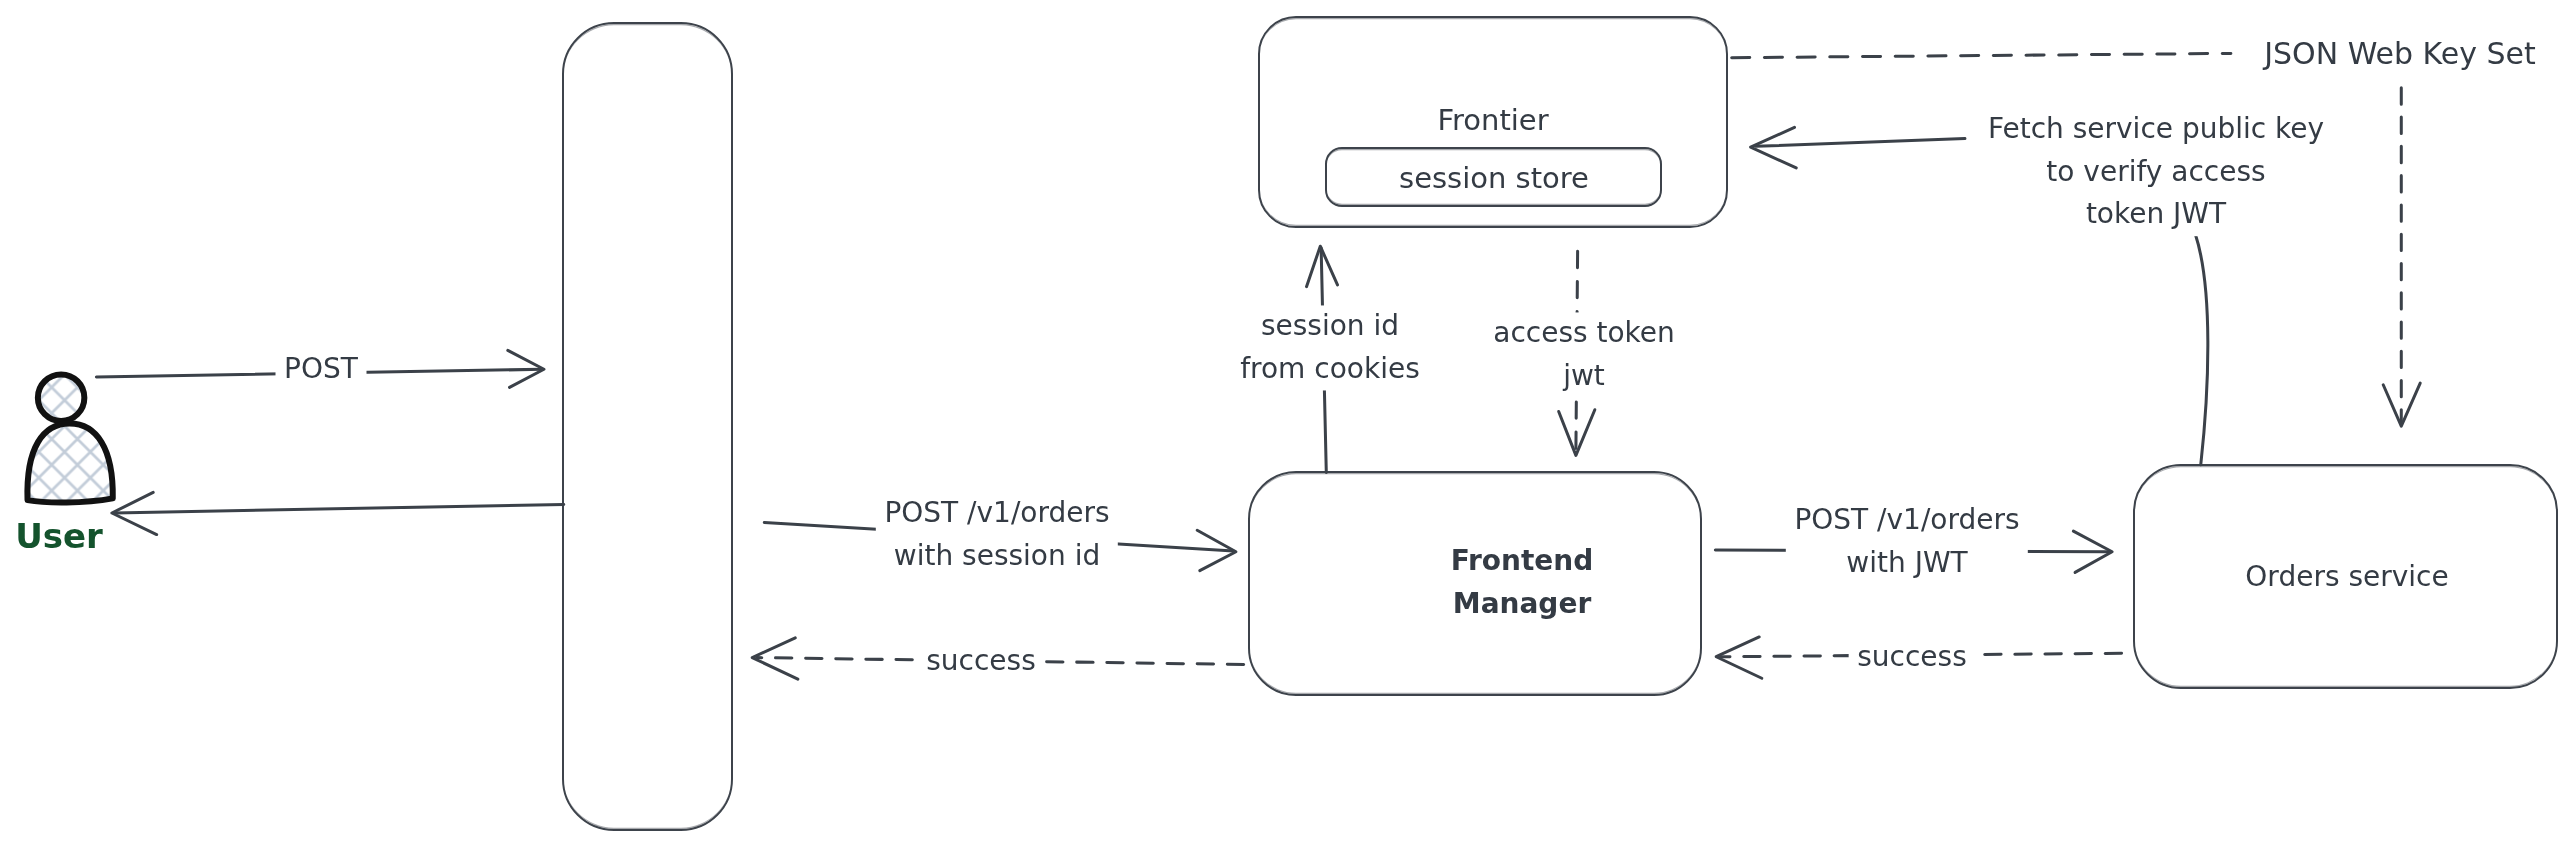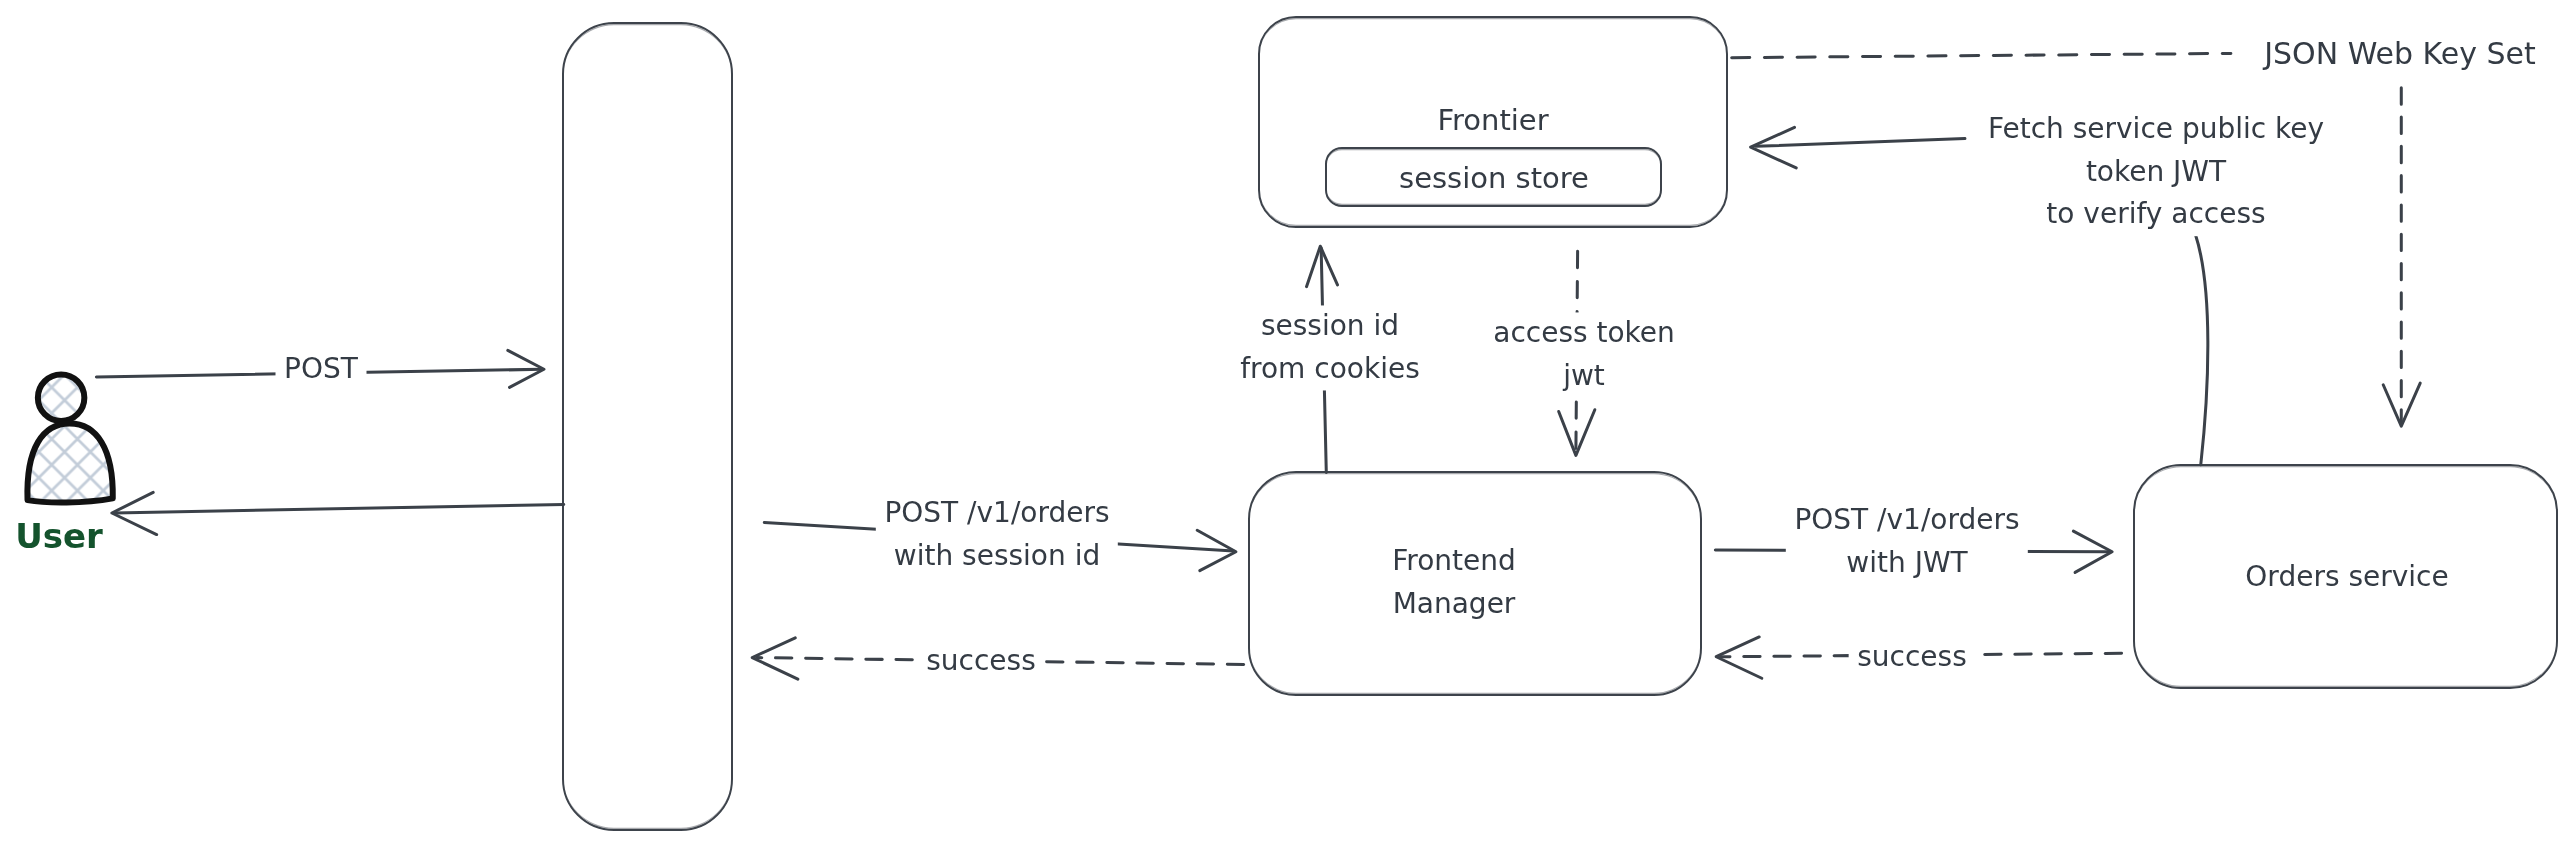--- a/index.html
+++ b/index.html
@@ -117,21 +117,21 @@
     </g>
   </svg>
 
   <div class="lbl user-name" style="left:59px;top:537px;">User</div>
 
 
   <div class="lbl nobg" style="left:1493px;top:120px;font-size:29px;">Frontier</div>
 
   <div class="lbl nobg" style="left:1494px;top:178px;font-size:29px;">session store</div>
 
-  <div class="lbl nobg" style="left:1454px;top:583px;">
+  <div class="lbl nobg" style="left:1522px;top:583px;font-weight:bold;">
     <div>Frontend</div>
     <div>Manager</div>
   </div>
 
   <div class="lbl nobg" style="left:2347px;top:577px;">Orders service</div>
 
   <div class="lbl nobg jwks" style="left:2400px;top:54px;">JSON Web Key Set</div>
 
   <div class="lbl" style="left:321px;top:369px;">
     <div>POST</div>
@@ -156,18 +156,18 @@
 
   <div class="lbl" style="left:1907px;top:542px;">
     <div>POST /v1/orders</div>
     <div>with JWT</div>
   </div>
 
   <div class="lbl" style="left:1912px;top:657px;">success</div>
 
   <div class="lbl" style="left:2156px;top:172px;">
     <div>Fetch service public key</div>
+    <div>to verify access</div>
     <div>token JWT</div>
-    <div>to verify access</div>
   </div>
 
 </div>
 
 
 </body></html>

